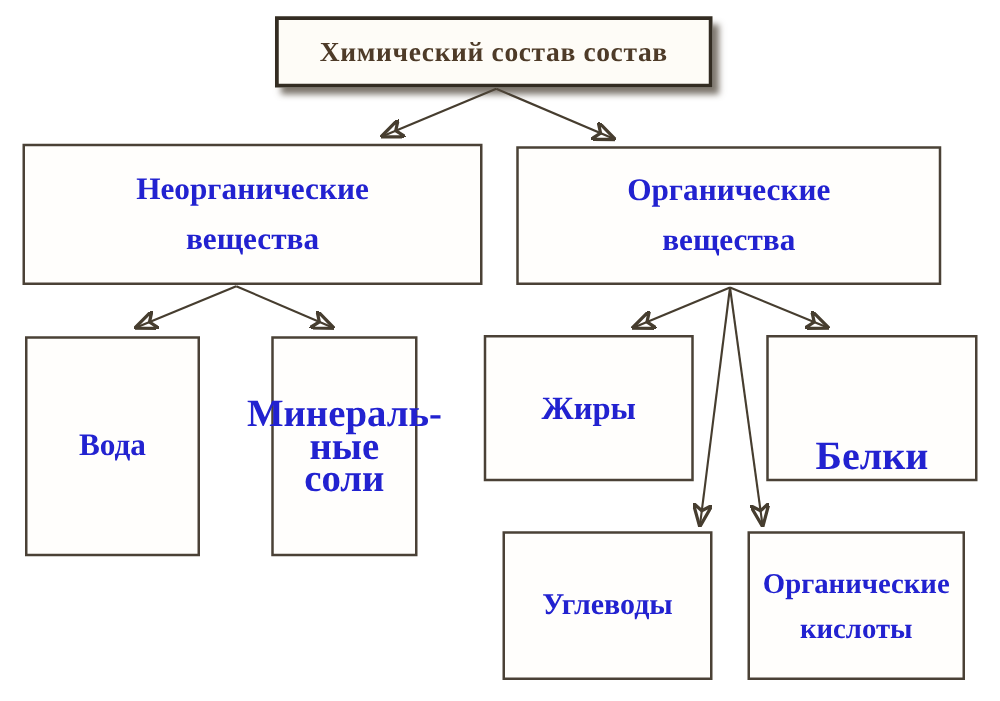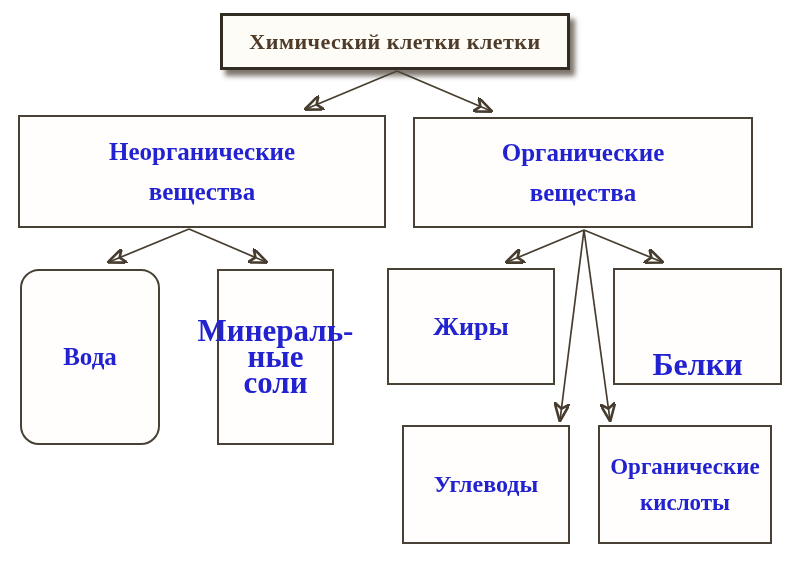--- a/index.html
+++ b/index.html
@@ -41,21 +41,20 @@
     left: 18px; top: 115px; width: 368px; height: 113px;
     font-size: 25px; line-height: 40px;
   }
   .node-organic {
     left: 413px; top: 117px; width: 340px; height: 111px;
     font-size: 25px; line-height: 40px; font-family: Liberation Serif, serif;
   }
   .node-water {
     left: 20px; top: 269px; width: 140px; height: 176px;
     font-size: 25px;
-    border-radius: 19px;
   }
   .node-mineral {
     left: 217px; top: 269px; width: 117px; height: 176px;
     font-size: 31px; line-height: 26px;
   }
   .node-fats {
     left: 387px; top: 268px; width: 168px; height: 117px;
     font-size: 26px;
   }
   .node-proteins {
@@ -98,21 +97,21 @@
     <path d="M397,71 L491,111" marker-end="url(#arrowhead)"></path>
     <path d="M189,229 L109,262" marker-end="url(#arrowhead)"></path>
     <path d="M189,229 L266,262" marker-end="url(#arrowhead)"></path>
     <path d="M584,230 L507,262" marker-end="url(#arrowhead)"></path>
     <path d="M584,230 L662,262" marker-end="url(#arrowhead)"></path>
     <path d="M584,230 L560,420" marker-end="url(#arrowhead)"></path>
     <path d="M584,230 L610,420" marker-end="url(#arrowhead)"></path>
   </svg>
 
   <div class="node node-root">
-    <span>Химический клетки клетки</span>
+    <span>Химический состав состав</span>
   </div>
 
   <div class="node node-inorganic">
     <span>Неорганические
 вещества</span>
   </div>
 
   <div class="node node-organic">
     <span>Органические
 вещества</span>

